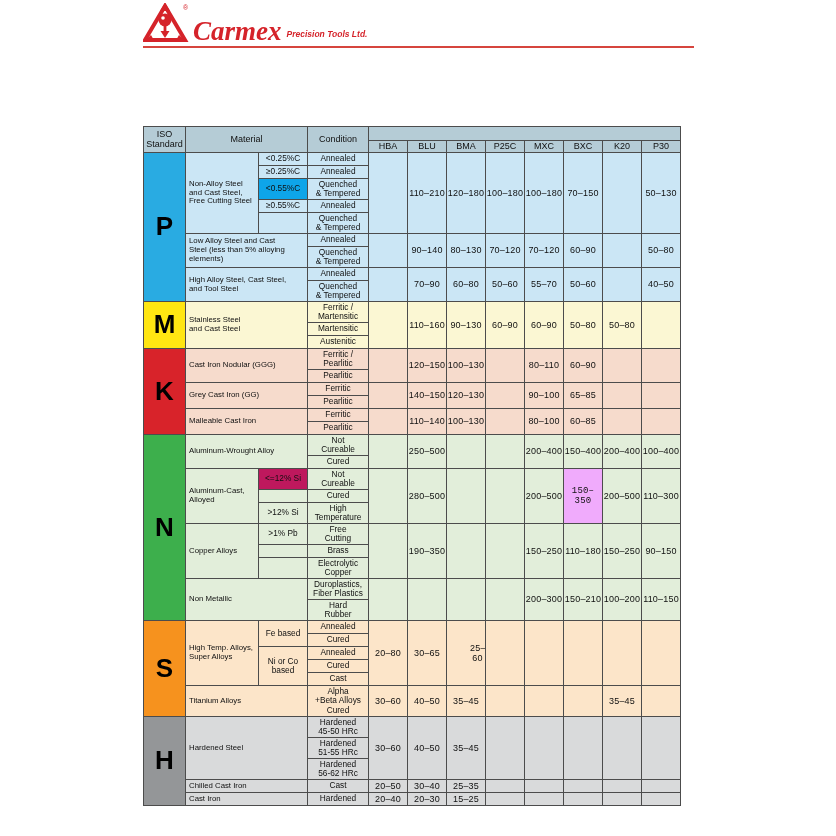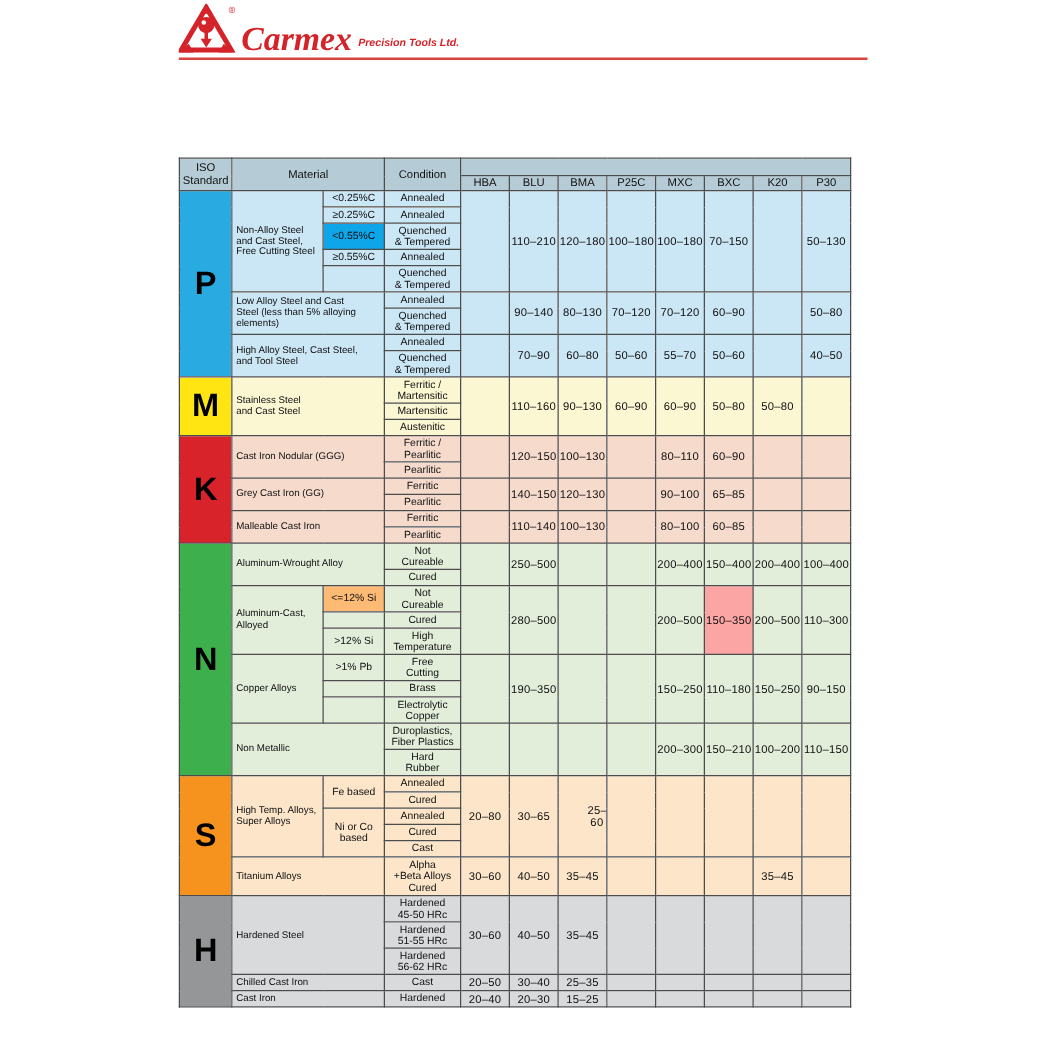--- a/index.html
+++ b/index.html
@@ -242,29 +242,29 @@
           <td class="val" rowspan="2" style="background: rgb(226, 238, 218);">150–400</td>
           <td class="val" rowspan="2" style="background: rgb(226, 238, 218);">200–400</td>
           <td class="val" rowspan="2" style="background: rgb(226, 238, 218);">100–400</td>
         </tr>
         <tr style="height: 13px;">
           <td class="cond" style="background: rgb(226, 238, 218);">Cured</td>
         </tr>
         <tr style="height: 21px;">
           <td class="mat" rowspan="3" colspan="1" style="background: rgb(226, 238, 218);">Aluminum-Cast,
 Alloyed</td>
-          <td class="sub" rowspan="1" style="background: #fdba74;">&lt;=12% Si</td>
+          <td class="sub" rowspan="1" style="background: #be185d;">&lt;=12% Si</td>
           <td class="cond" style="background: rgb(226, 238, 218);">Not
 Cureable</td>
           <td class="val" rowspan="3" style="background: rgb(226, 238, 218);"></td>
           <td class="val" rowspan="3" style="background: rgb(226, 238, 218);">280–500</td>
           <td class="val" rowspan="3" style="background: rgb(226, 238, 218);"></td>
           <td class="val" rowspan="3" style="background: rgb(226, 238, 218);"></td>
           <td class="val" rowspan="3" style="background: rgb(226, 238, 218);">200–500</td>
-          <td class="val" rowspan="3" style="background: #fca5a5;">150–350</td>
+          <td class="val" rowspan="3" style="background: #f0abfc; font-family: Liberation Mono, monospace;">150–350</td>
           <td class="val" rowspan="3" style="background: rgb(226, 238, 218);">200–500</td>
           <td class="val" rowspan="3" style="background: rgb(226, 238, 218);">110–300</td>
         </tr>
         <tr style="height: 13px;">
           <td class="sub" rowspan="1" style="background: rgb(226, 238, 218);"></td>
           <td class="cond" style="background: rgb(226, 238, 218);">Cured</td>
         </tr>
         <tr style="height: 21px;">
           <td class="sub" rowspan="1" style="background: rgb(226, 238, 218);">&gt;12% Si</td>
           <td class="cond" style="background: rgb(226, 238, 218);">High

